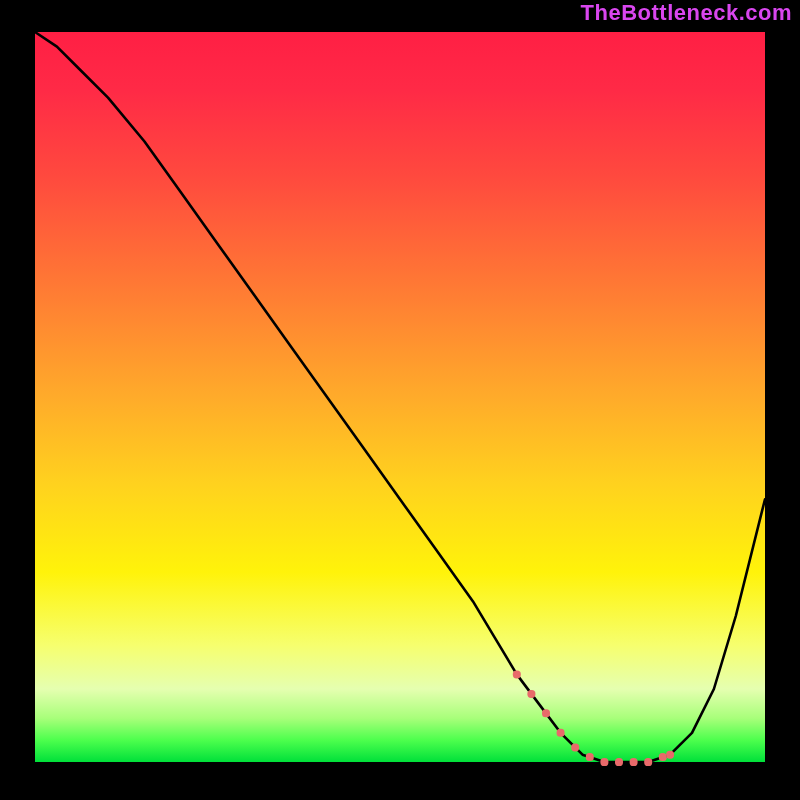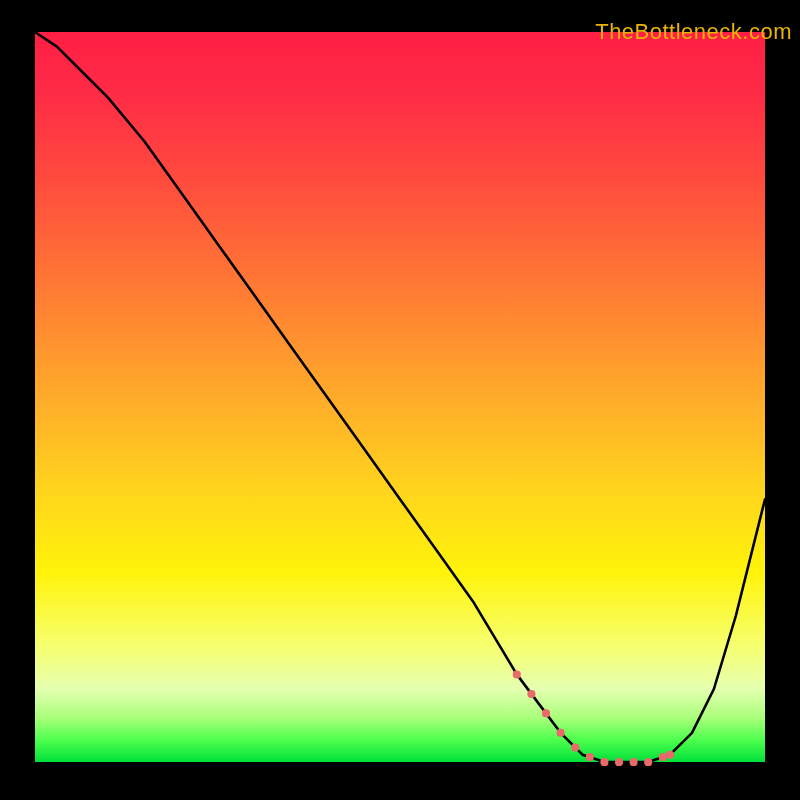--- a/index.html
+++ b/index.html
@@ -11,25 +11,25 @@
     font-family: Arial, Helvetica, sans-serif;
     overflow: hidden;
   }
   .stage {
     position: relative;
     width: 800px;
     height: 800px;
   }
   .attribution {
     position: absolute;
-    top: 19px;
+    top: 0;
     right: 8px;
-    color: #eab308;
+    color: #d946ef;
     font-size: 22px;
-    font-weight: 400;
+    font-weight: 700;
     letter-spacing: 0.5px;
     z-index: 5;
   }
   svg.chart {
     position: absolute;
     left: 0;
     top: 0;
   }
 </style>
 </head>

